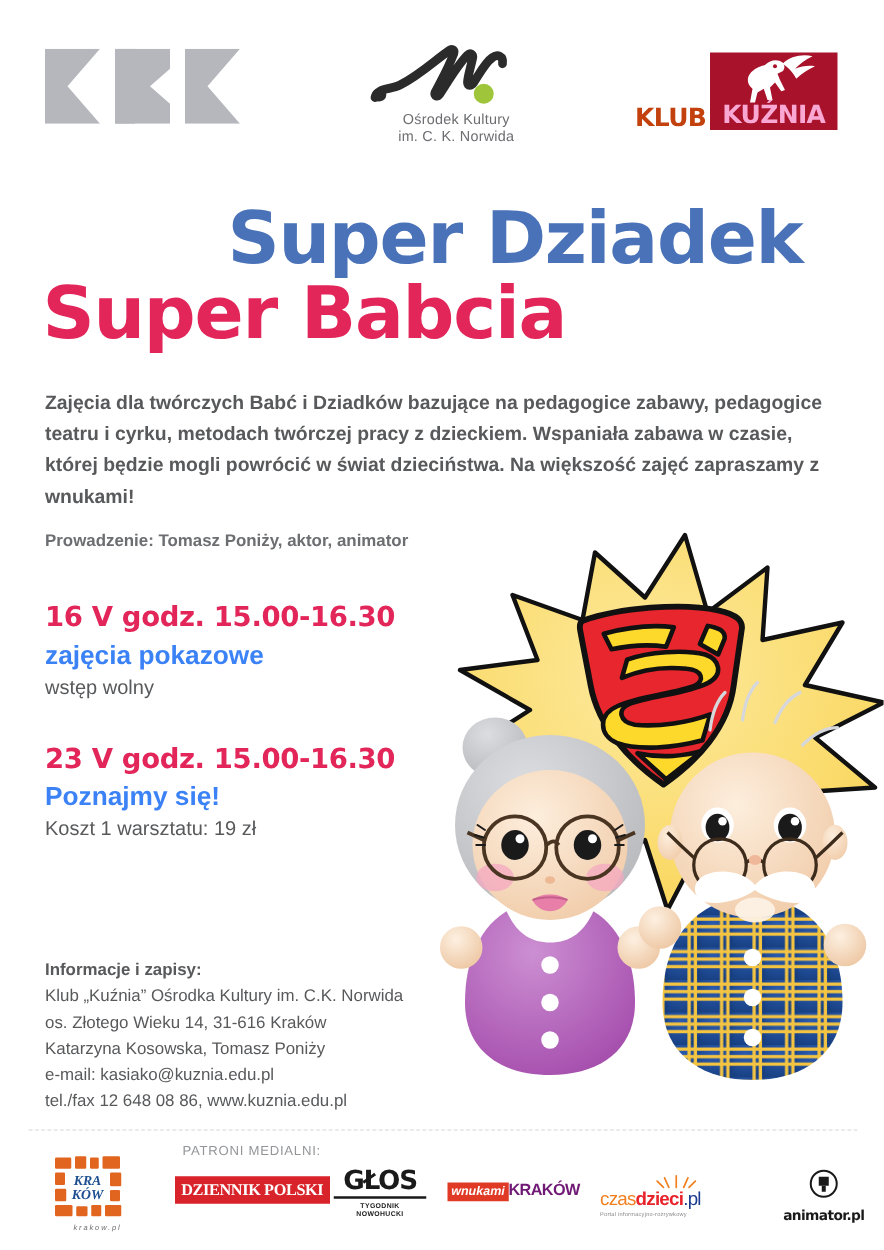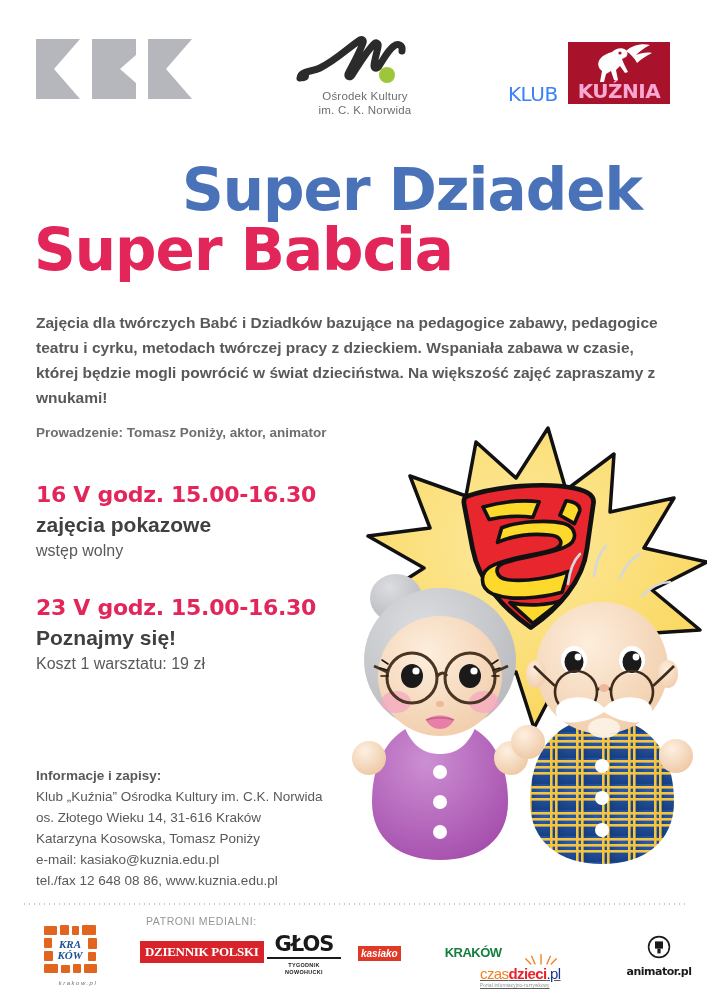--- a/index.html
+++ b/index.html
@@ -57,22 +57,22 @@
     left: 508px;
     top: 8px;
     width: 162px;
     height: 80px;
   }
   .kuznia-klub {
     position: absolute;
     left: 0;
     top: 40px;
     font-size: 20px;
-    font-weight: normal;
-    color: #3b82f6;
+    font-weight: bold;
+    color: #c2410c;
     letter-spacing: -0.5px;
     font-family: "DejaVu Sans", sans-serif;
   }
   .kuznia-box {
     position: absolute;
     left: 60px;
     top: 0px;
     width: 102px;
     height: 62px;
     background: #a8122b;
@@ -148,21 +148,21 @@
     font-family: "DejaVu Sans", sans-serif;
     font-size: 22px;
     font-weight: bold;
     color: #e3265a;
     letter-spacing: -0.3px;
     line-height: 30px;
   }
   .event-title {
     font-size: 21px;
     font-weight: bold;
-    color: #404040;
+    color: #3b82f6;
     line-height: 29px;
   }
   .event-note {
     font-size: 16px;
     color: #58595b;
     line-height: 24px;
   }
 
   
   .contact {
@@ -263,28 +263,27 @@
     display: inline-block;
     background: #e03a27;
     color: #ffffff;
     font-weight: bold;
     font-size: 10px;
     padding: 2px 3px;
     font-style: italic;
   }
   .rodz-b {
     display: inline-block;
-    color: #15803d;
+    color: #701a75;
     font-weight: bold;
     font-size: 13px;
     letter-spacing: -0.5px;
     vertical-align: middle;
-    margin-left: 44px;
-  }
-  .sp-czas { left: 340px; top: 18px; width: 118px; text-decoration: underline; }
+  }
+  .sp-czas { left: 340px; top: 4px; width: 118px; }
   .czas-main { font-size: 15px; letter-spacing: -0.6px; line-height: 17px; white-space: nowrap; }
   .czas-1 { color: #f08020; font-weight: normal; }
   .czas-2 { color: #e8232a; font-weight: bold; }
   .czas-3 { color: #1a3a8f; }
   .czas-sub { font-size: 4.5px; color: #8a8a8a; letter-spacing: 0.2px; margin-top: 1px; }
   .sp-teraz { left: 476px; top: 2px; width: 86px; text-align: center; }
   .teraz-word {
     font-family: "DejaVu Sans", sans-serif;
     font-weight: bold;
     font-size: 11px;
@@ -542,21 +541,21 @@
     <div class="sp sp-dziennik">DZIENNIK POLSKI</div>
 
     <div class="sp sp-glos">
       <div class="glos-main">GŁOS</div>
       <div class="glos-rule"></div>
       <div class="glos-sub">TYGODNIK</div>
       <div class="glos-sub">NOWOHUCKI</div>
     </div>
 
     <div class="sp sp-rodzinny">
-      <span class="rodz-a">kasiako</span><span class="rodz-b">KRAKÓW</span>
+      <span class="rodz-a">wnukami</span><span class="rodz-b">KRAKÓW</span>
     </div>
 
     <div class="sp sp-czas">
       <svg viewBox="0 0 40 16" width="34" height="14" style="display:block;margin-left:44px;">
         <g stroke="#f08020" stroke-width="1.6" stroke-linecap="round">
           <path d="M20,15 L20,4"></path>
             <path d="M13,15 L9,6"></path>
             <path d="M27,15 L31,6"></path>
           <path d="M8,15 L2,9"></path>
             <path d="M32,15 L38,9"></path>

